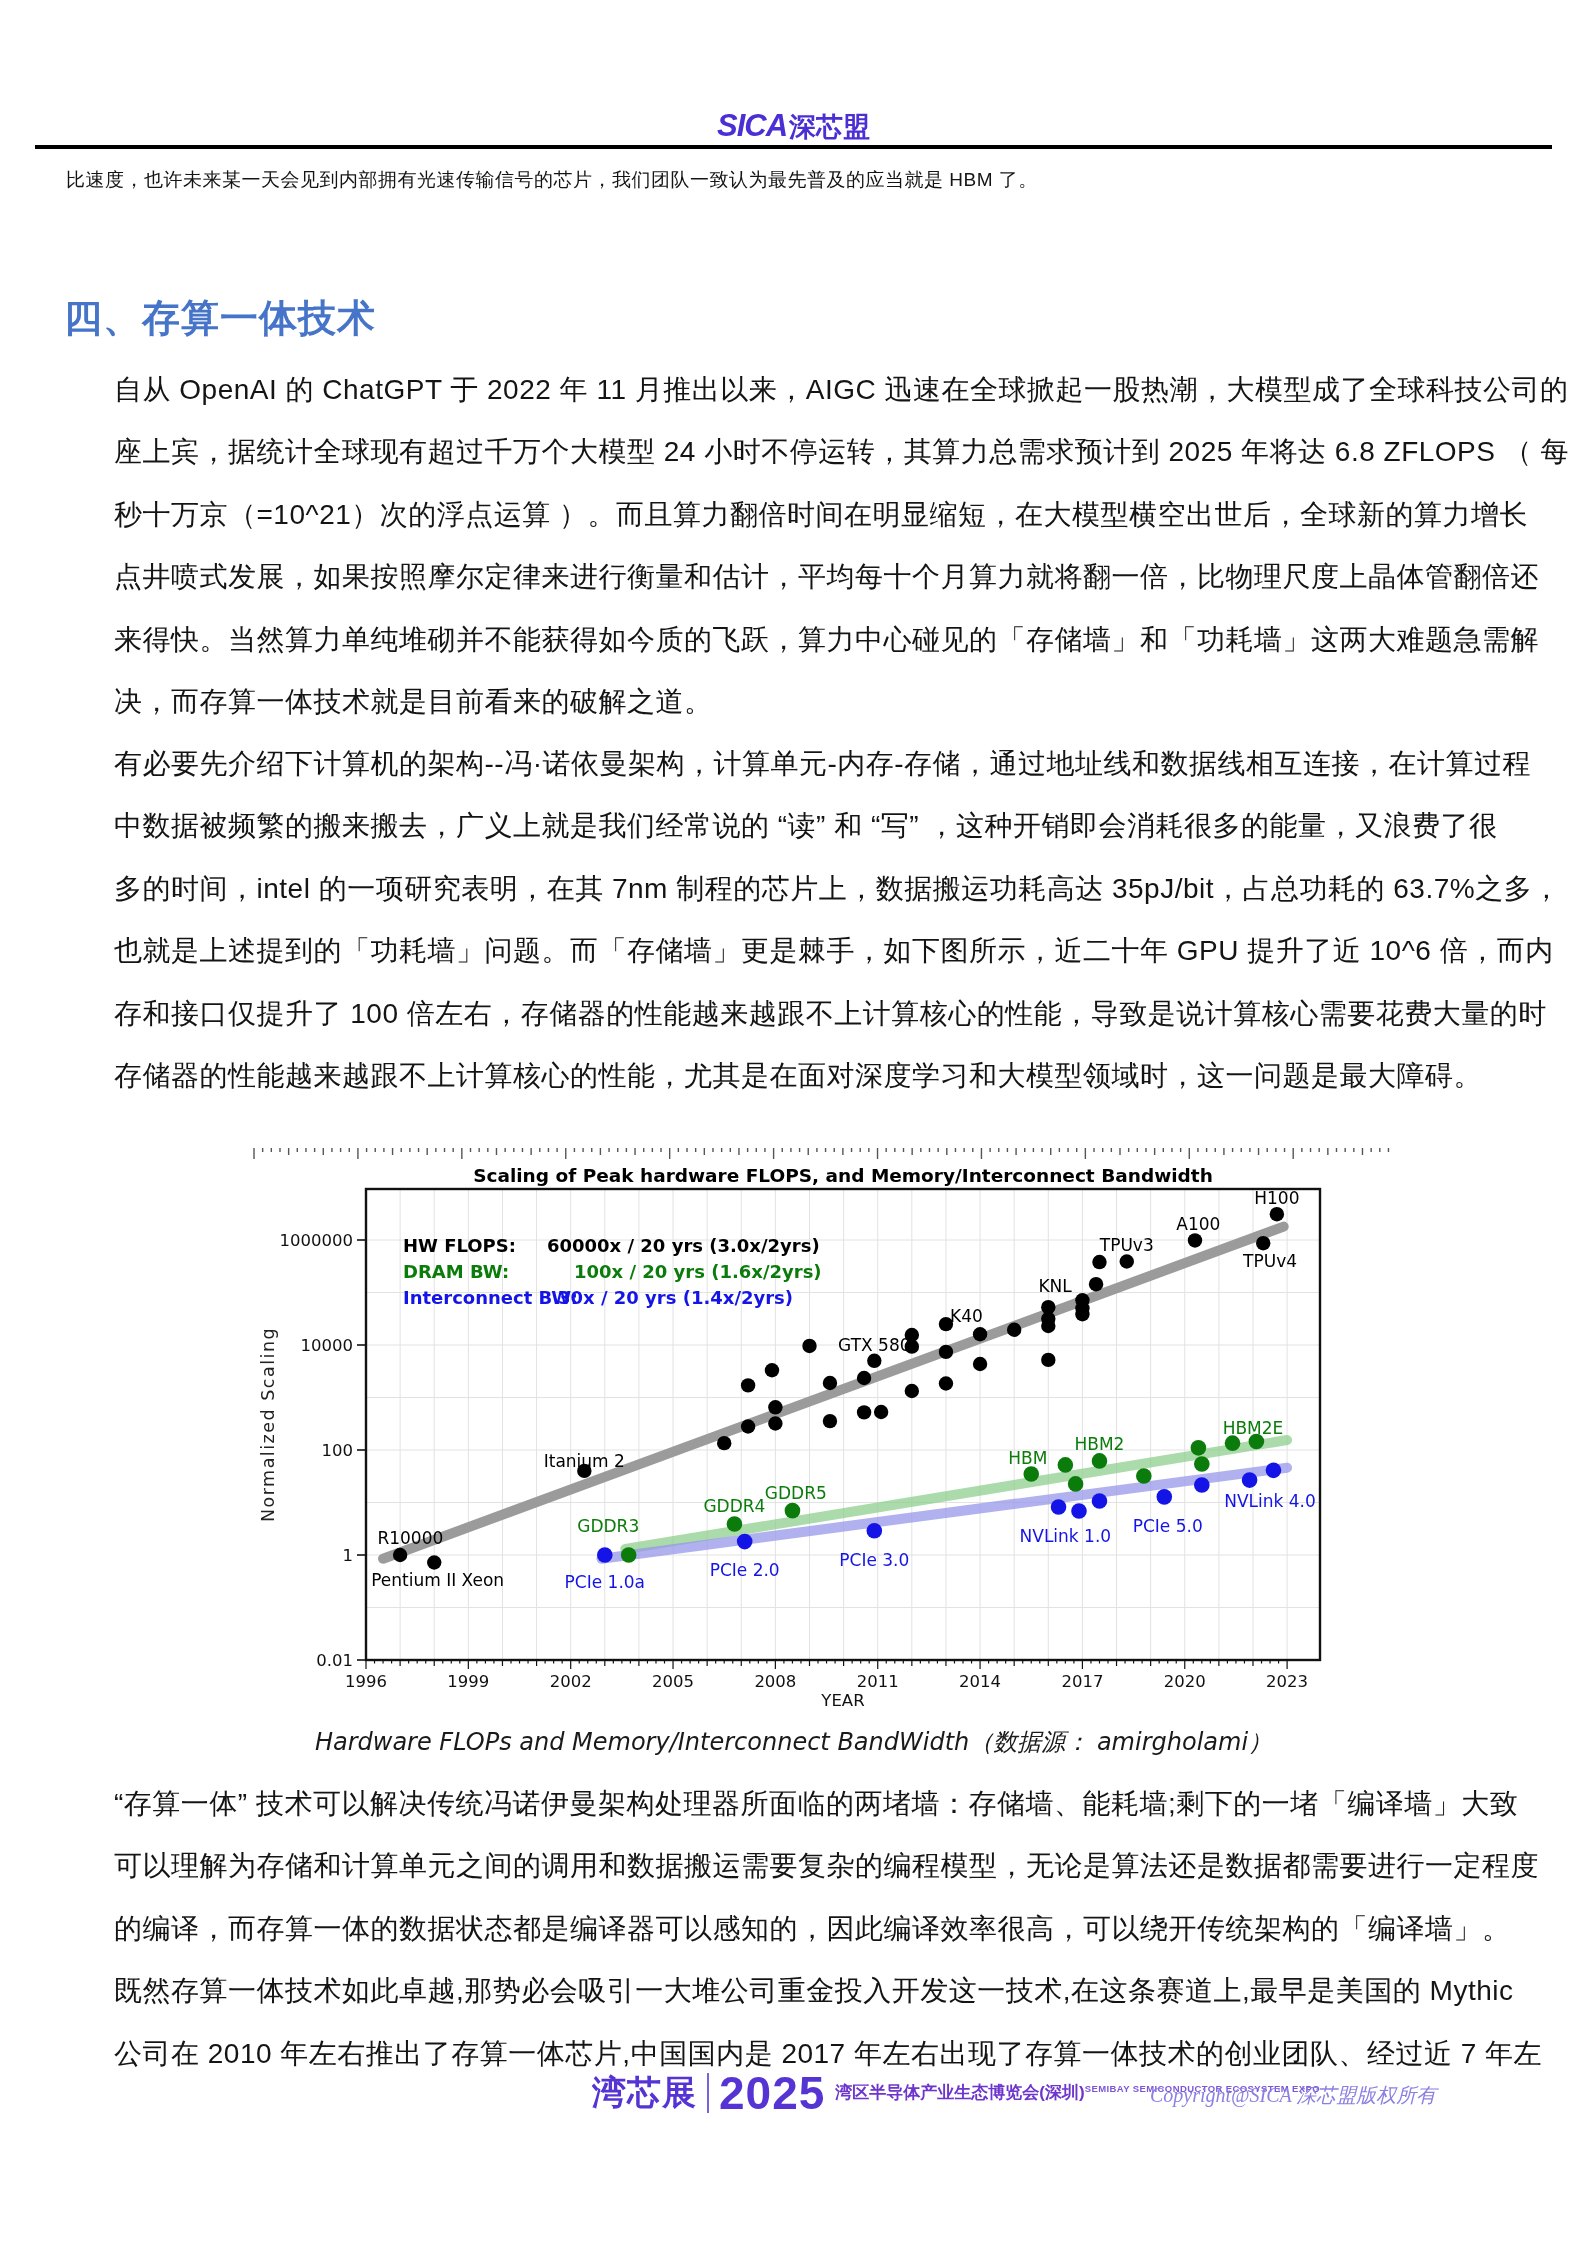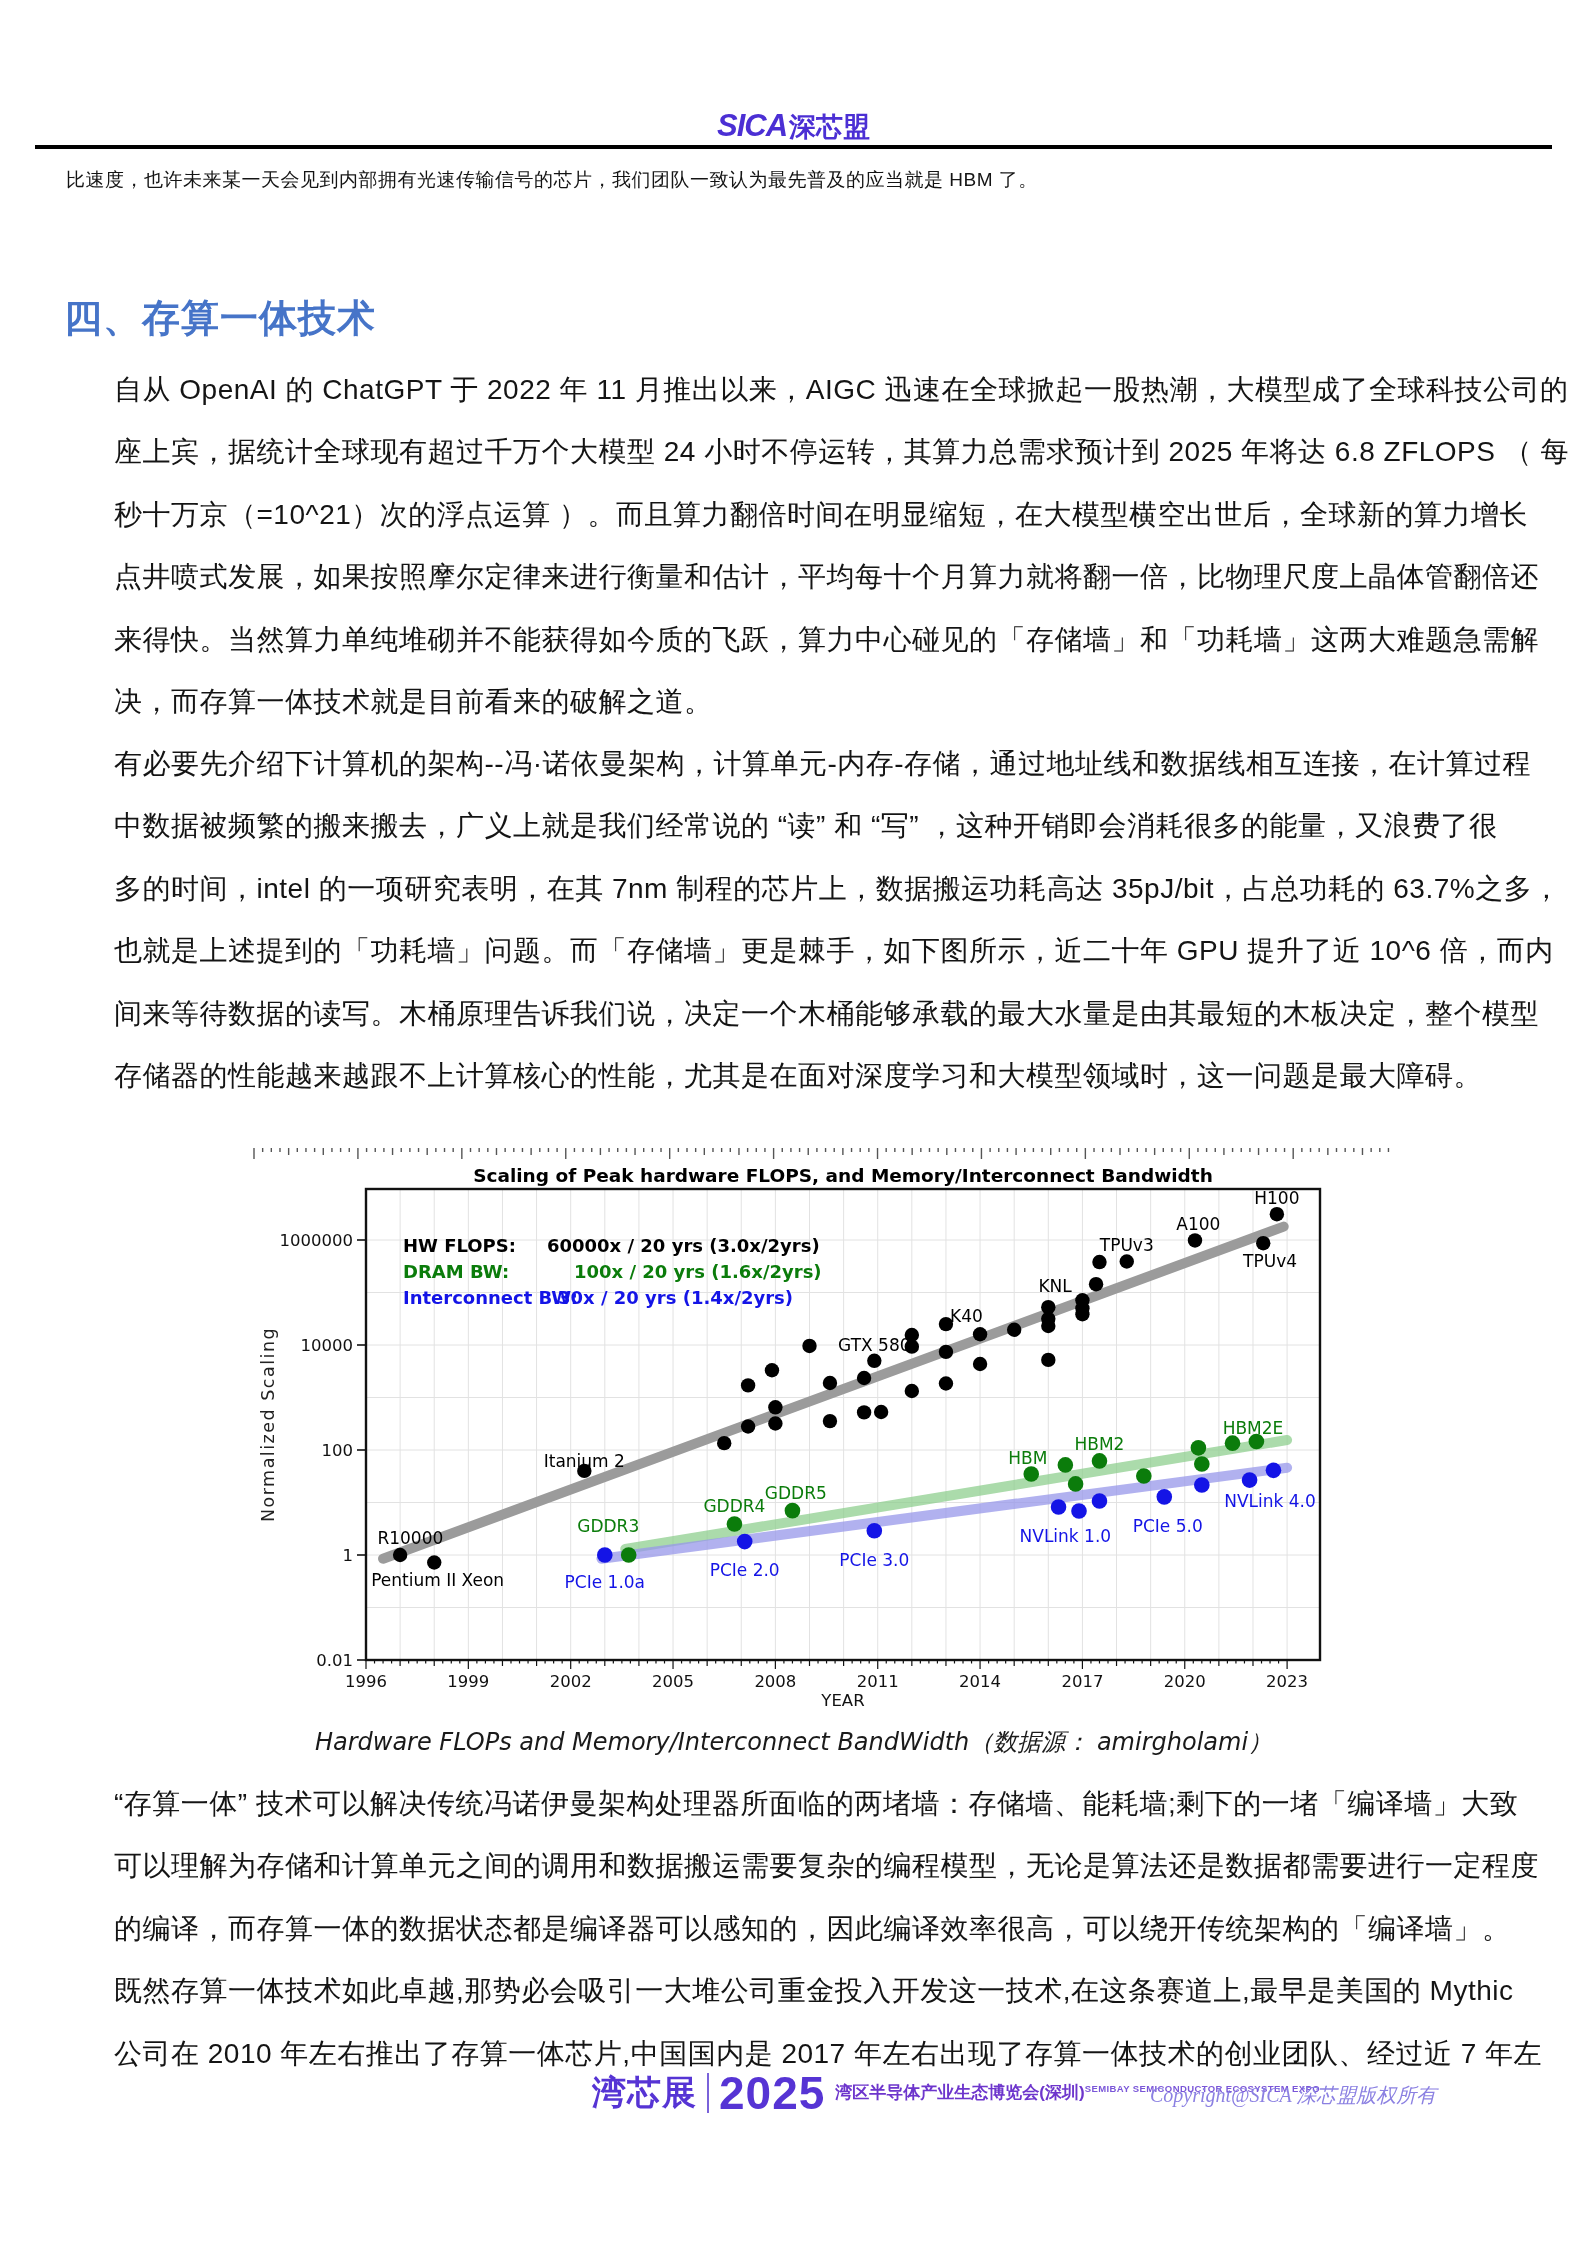--- a/index.html
+++ b/index.html
@@ -47,21 +47,21 @@
       <div class="tline">秒十万京（=10^21）次的浮点运算 ）。而且算力翻倍时间在明显缩短，在大模型横空出世后，全球新的算力增长</div>
       <div class="tline">点井喷式发展，如果按照摩尔定律来进行衡量和估计，平均每十个月算力就将翻一倍，比物理尺度上晶体管翻倍还</div>
       <div class="tline">来得快。当然算力单纯堆砌并不能获得如今质的飞跃，算力中心碰见的「存储墙」和「功耗墙」这两大难题急需解</div>
       <div class="tline">决，而存算一体技术就是目前看来的破解之道。</div>
     </div>
   <div class="para para-b">
       <div class="tline">有必要先介绍下计算机的架构--冯·诺依曼架构，计算单元-内存-存储，通过地址线和数据线相互连接，在计算过程</div>
       <div class="tline">中数据被频繁的搬来搬去，广义上就是我们经常说的 “读” 和 “写” ，这种开销即会消耗很多的能量，又浪费了很</div>
       <div class="tline">多的时间，intel 的一项研究表明，在其 7nm 制程的芯片上，数据搬运功耗高达 35pJ/bit，占总功耗的 63.7%之多，</div>
       <div class="tline">也就是上述提到的「功耗墙」问题。而「存储墙」更是棘手，如下图所示，近二十年 GPU 提升了近 10^6 倍，而内</div>
-      <div class="tline">间来等待数据的读写。木桶原理告诉我们说，决定一个木桶能够承载的最大水量是由其最短的木板决定，整个模型</div>
+      <div class="tline">存和接口仅提升了 100 倍左右，存储器的性能越来越跟不上计算核心的性能，导致是说计算核心需要花费大量的时</div>
       <div class="tline">存储器的性能越来越跟不上计算核心的性能，尤其是在面对深度学习和大模型领域时，这一问题是最大障碍。</div>
     </div>
 
   <div class="chartbox">
     <svg id="chart-svg" width="1180" height="568" viewBox="0 0 1180 568">
         <line x1="24" y1="2" x2="24" y2="13" stroke="#555" stroke-width="1.4"></line>
         <line x1="32.66" y1="2" x2="32.66" y2="6" stroke="#555" stroke-width="1.4"></line>
         <line x1="41.32" y1="2" x2="41.32" y2="6" stroke="#555" stroke-width="1.4"></line>
         <line x1="49.980000000000004" y1="2" x2="49.980000000000004" y2="6" stroke="#555" stroke-width="1.4"></line>
         <line x1="58.64" y1="2" x2="58.64" y2="9" stroke="#555" stroke-width="1.4"></line>

